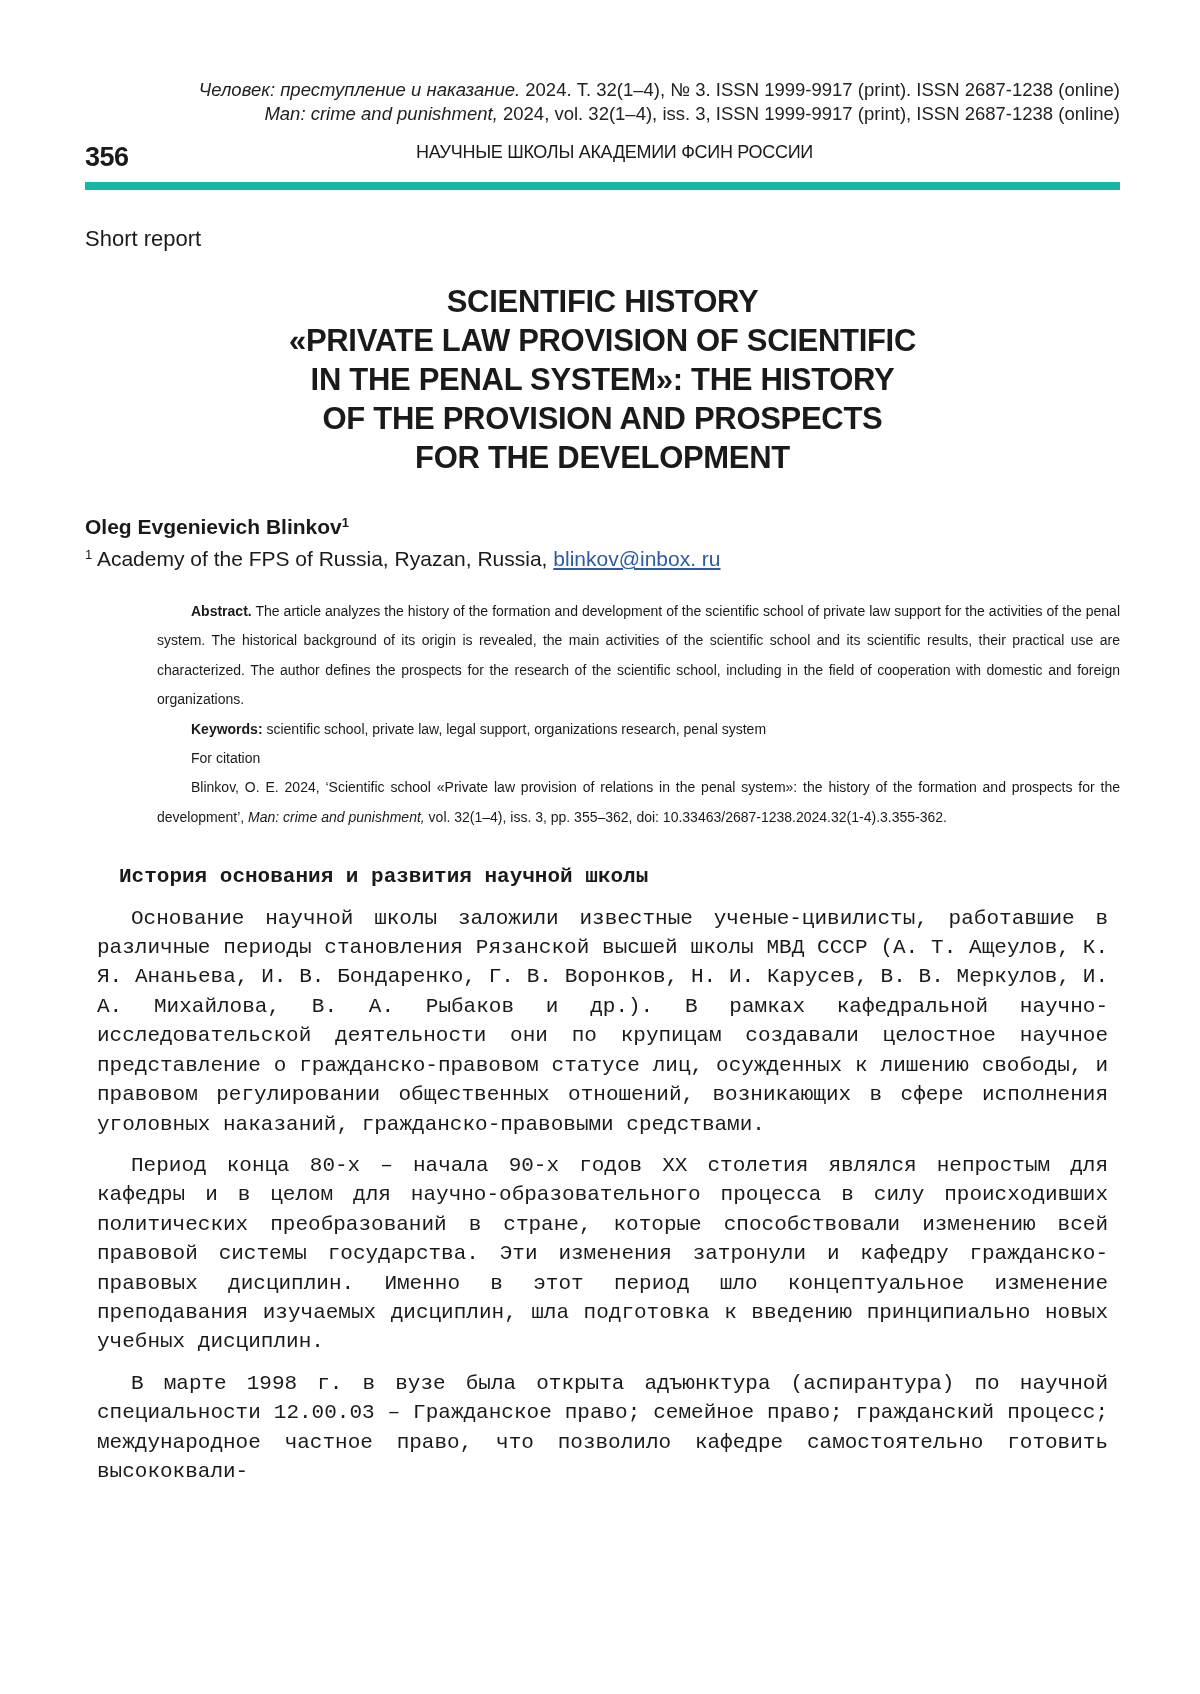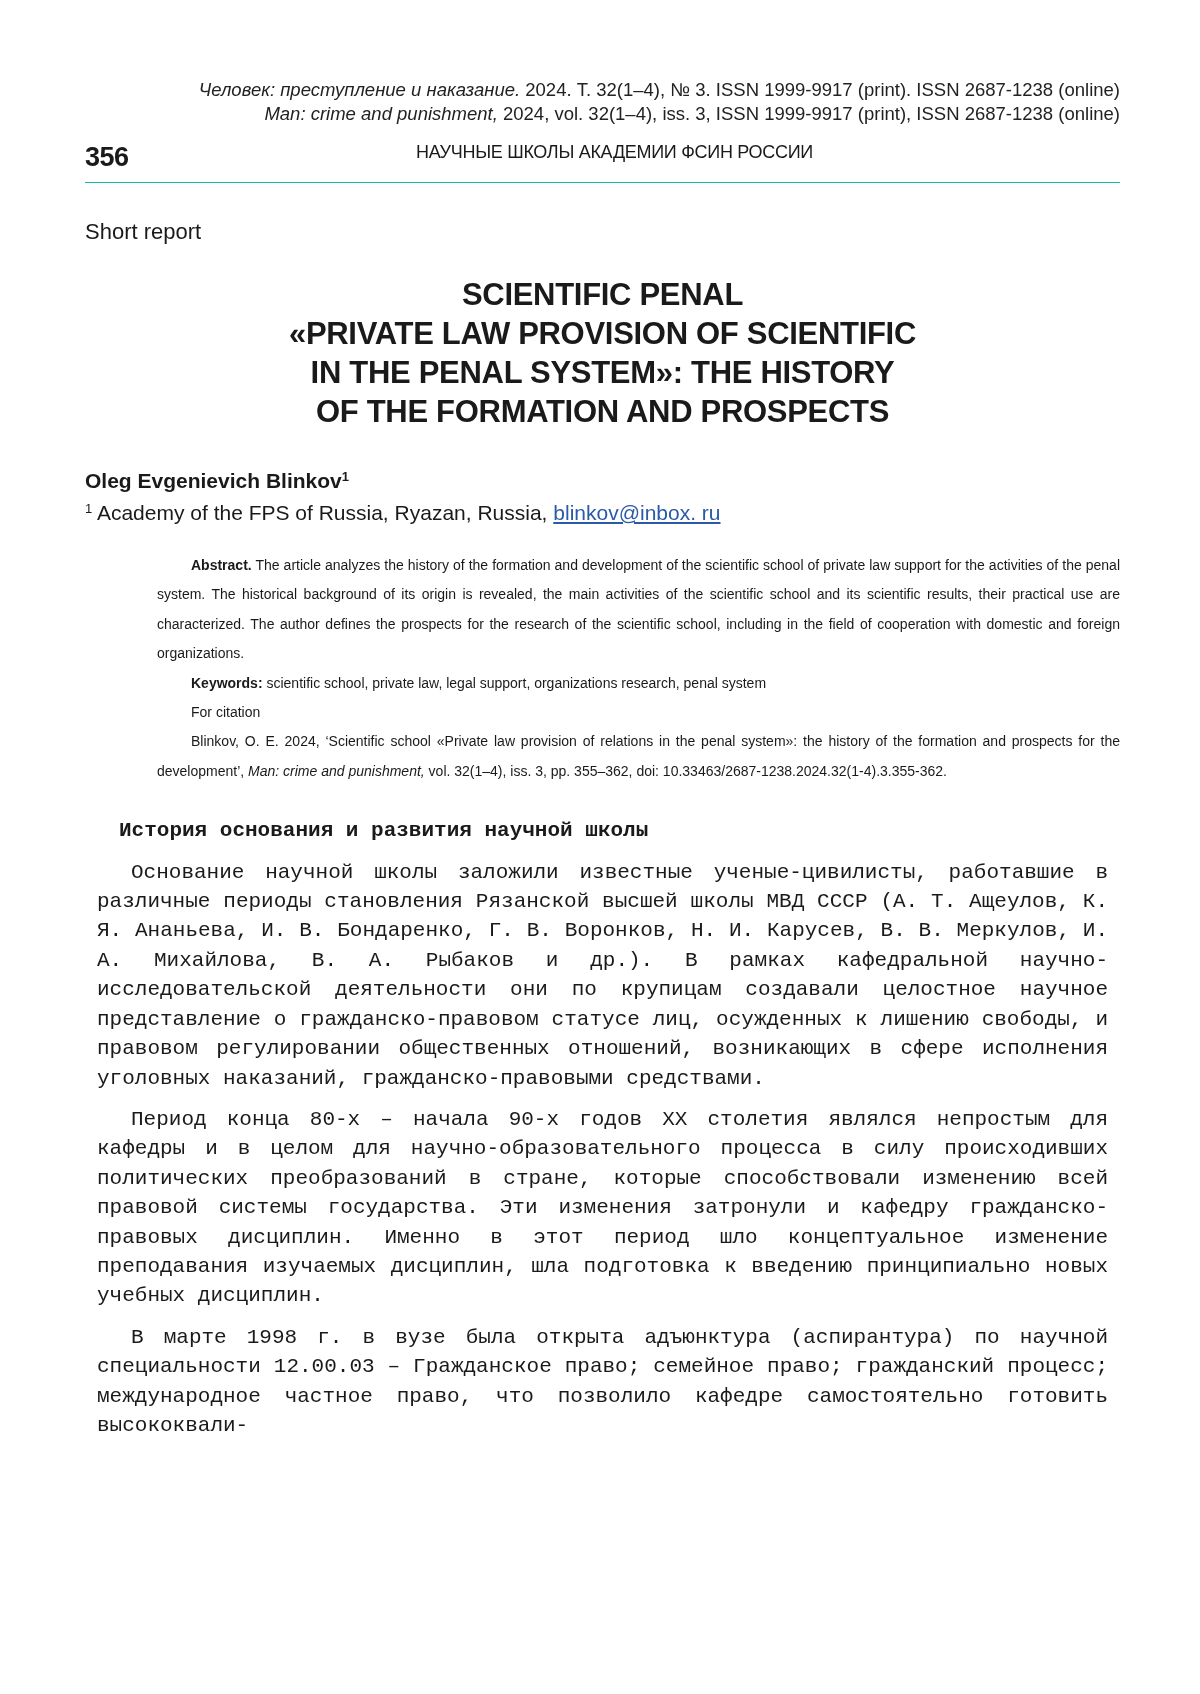--- a/index.html
+++ b/index.html
@@ -25,21 +25,21 @@
       text-align: right;
       font-size: 18.5px;
       line-height: 24px;
       color: #222;
     }
     .running-head .it { font-style: italic; }
     .section-bar {
       position: relative;
       margin-top: 14px;
       height: 42px;
-      border-bottom: 1px solid #14b8a6;
+      border-bottom: 8px solid #14b8a6;
     }
     .page-number {
       position: absolute;
       left: 0;
       top: 2px;
       font-size: 27px;
       font-weight: bold;
       letter-spacing: -0.5px;
     }
     .section-title {
@@ -128,24 +128,25 @@
   </div>
 
   <div class="section-bar">
     <span class="page-number">356</span>
     <span class="section-title">НАУЧНЫЕ ШКОЛЫ АКАДЕМИИ ФСИН РОССИИ</span>
   </div>
 
   <div class="article-type">Short report</div>
 
   <h1 class="title">
-    <span>SCIENTIFIC PENAL</span>
+    <span>SCIENTIFIC HISTORY</span>
     <span>«PRIVATE LAW PROVISION OF SCIENTIFIC</span>
     <span>IN THE PENAL SYSTEM»: THE HISTORY</span>
-    <span>OF THE FORMATION AND PROSPECTS</span>
+    <span>OF THE PROVISION AND PROSPECTS</span>
+    <span>FOR THE DEVELOPMENT</span>
   </h1>
 
   <div class="author">
     <span>Oleg Evgenievich Blinkov</span><sup>1</sup>
   </div>
   <div class="affil">
     <sup>1</sup><span> Academy of the FPS of Russia, Ryazan, Russia, </span><a>blinkov@inbox. ru</a>
   </div>
 
   <div class="abstract-block">

